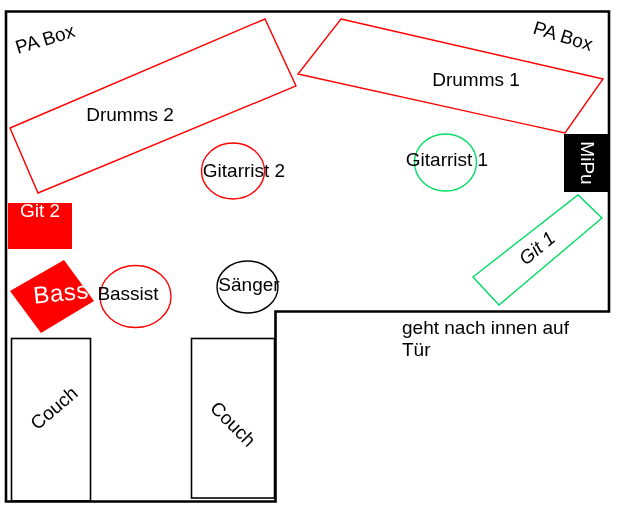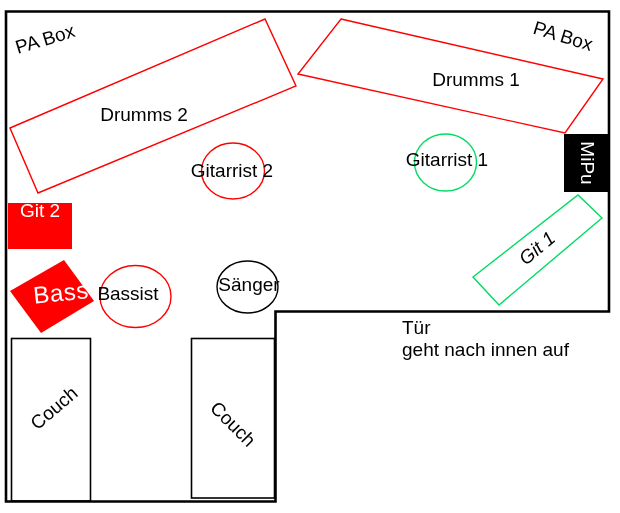--- a/index.html
+++ b/index.html
@@ -55,42 +55,42 @@
     <rect x="8" y="203" width="64" height="46" fill="#ff0000"></rect>
     <polygon points="64,260 94,301 41,333 10,291" fill="#ff0000"></polygon>
 
     <rect x="564" y="134" width="46" height="58" fill="#000000"></rect>
   </svg>
 
   <div class="label" style="left:45px;top:39px;transform:translate(-50%,-50%) rotate(-17deg);">PA Box</div>
 
   <div class="label" style="left:563px;top:36px;transform:translate(-50%,-50%) rotate(17deg);">PA Box</div>
 
-  <div class="label" style="left:144px;top:114px;">Drumms 2</div>
+  <div class="label" style="left:130px;top:114px;">Drumms 2</div>
 
   <div class="label" style="left:436px;top:79px;margin-left:40px;">Drumms 1</div>
 
-  <div class="label" style="left:232px;top:170px;">Gitarrist 2</div>
+  <div class="label" style="left:244px;top:170px;">Gitarrist 2</div>
 
   <div class="label" style="left:447px;top:159px;">Gitarrist 1</div>
 
   <div class="label white" style="left:40px;top:210px;">Git 2</div>
 
   <div class="label white" style="left:587px;top:163px;transform:translate(-50%,-50%) rotate(90deg);">MiPu</div>
 
   <div class="label italic" style="left:537px;top:248px;transform:translate(-50%,-50%) rotate(-40deg);">Git 1</div>
 
   <div class="label white" style="left:61px;top:293px;font-size:24px;letter-spacing:0.5px;transform:translate(-50%,-50%) rotate(-6deg);">Bass</div>
 
   <div class="label" style="left:128px;top:293px;">Bassist</div>
 
   <div class="label" style="left:249px;top:284px;">Sänger</div>
 
   <div class="door-note">
+    <div>geht nach innen auf</div>
     <div>Tür</div>
-    <div>geht nach innen auf</div>
   </div>
 
   <div class="label" style="left:54px;top:408px;transform:translate(-50%,-50%) rotate(-40deg);">Couch</div>
 
   <div class="label" style="left:233px;top:424px;transform:translate(-50%,-50%) rotate(45deg);">Couch</div>
 
 </div>
 
 </body></html>

